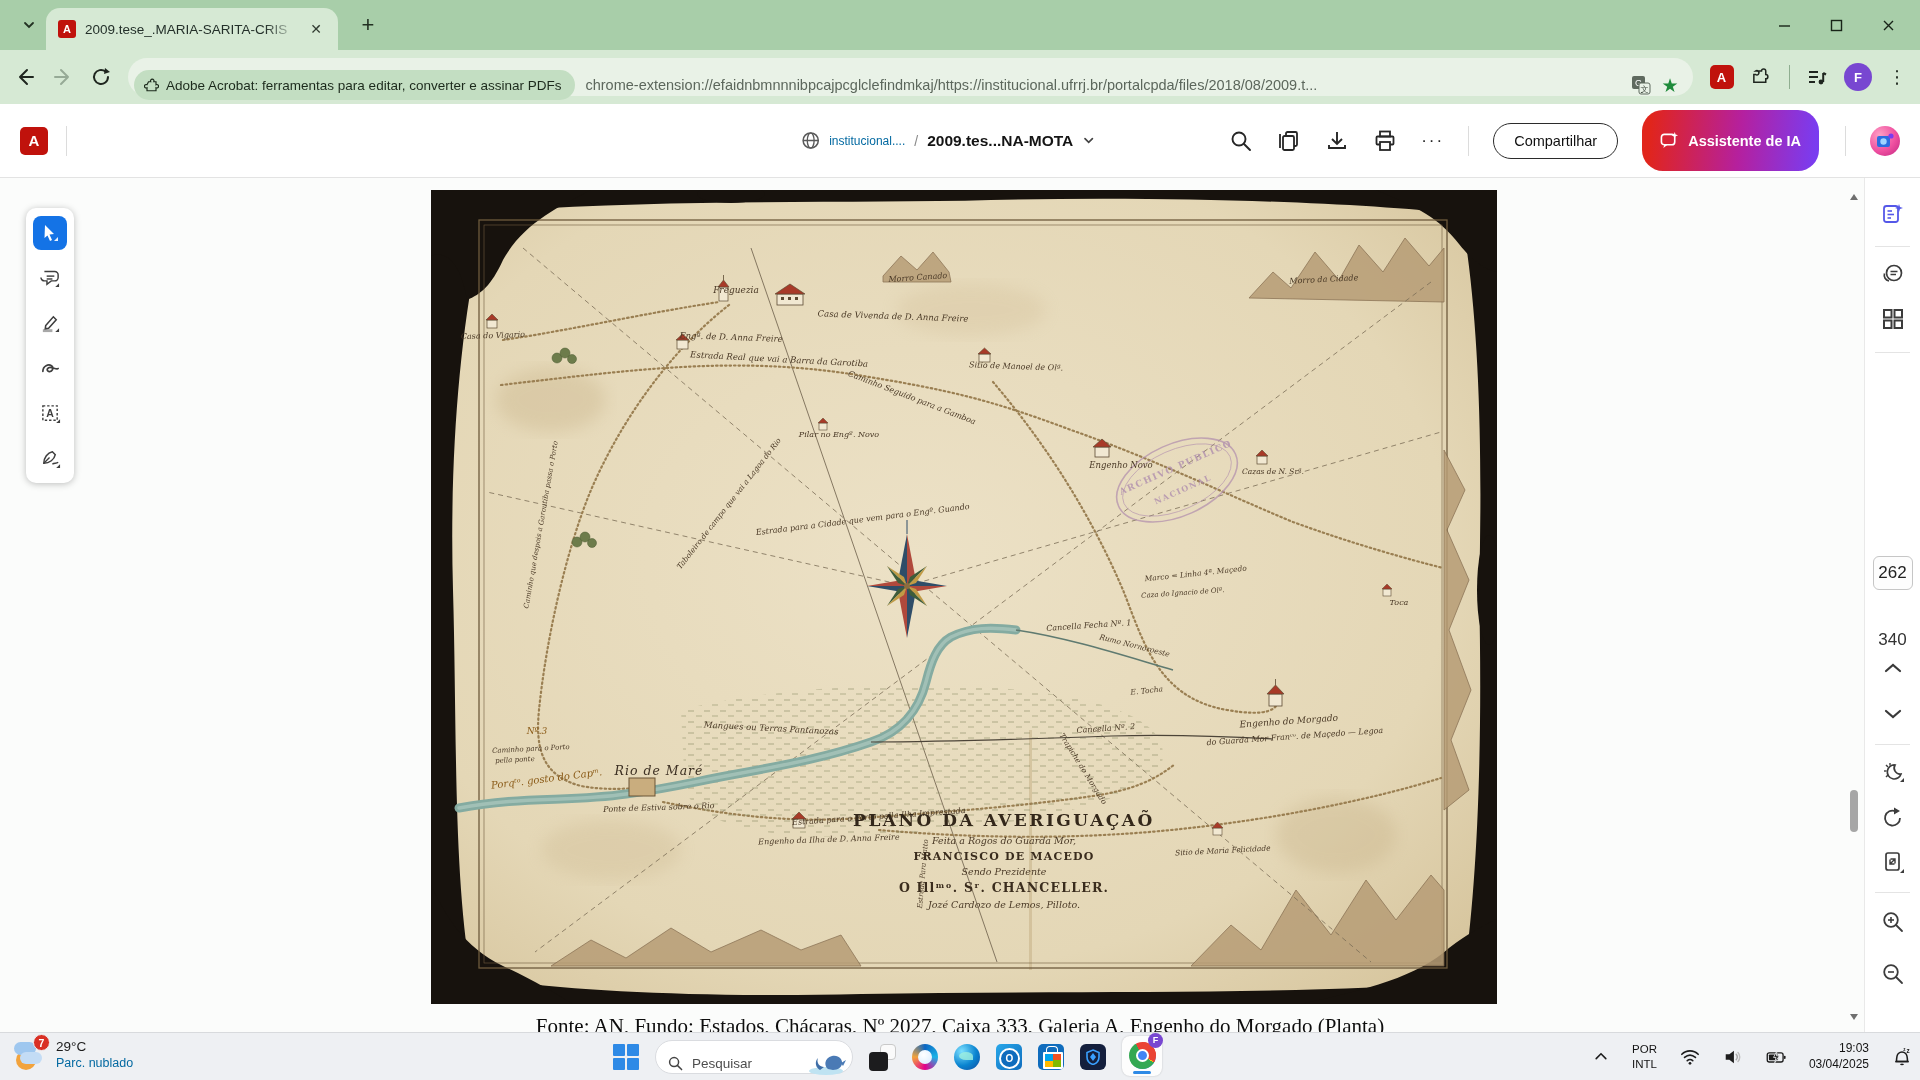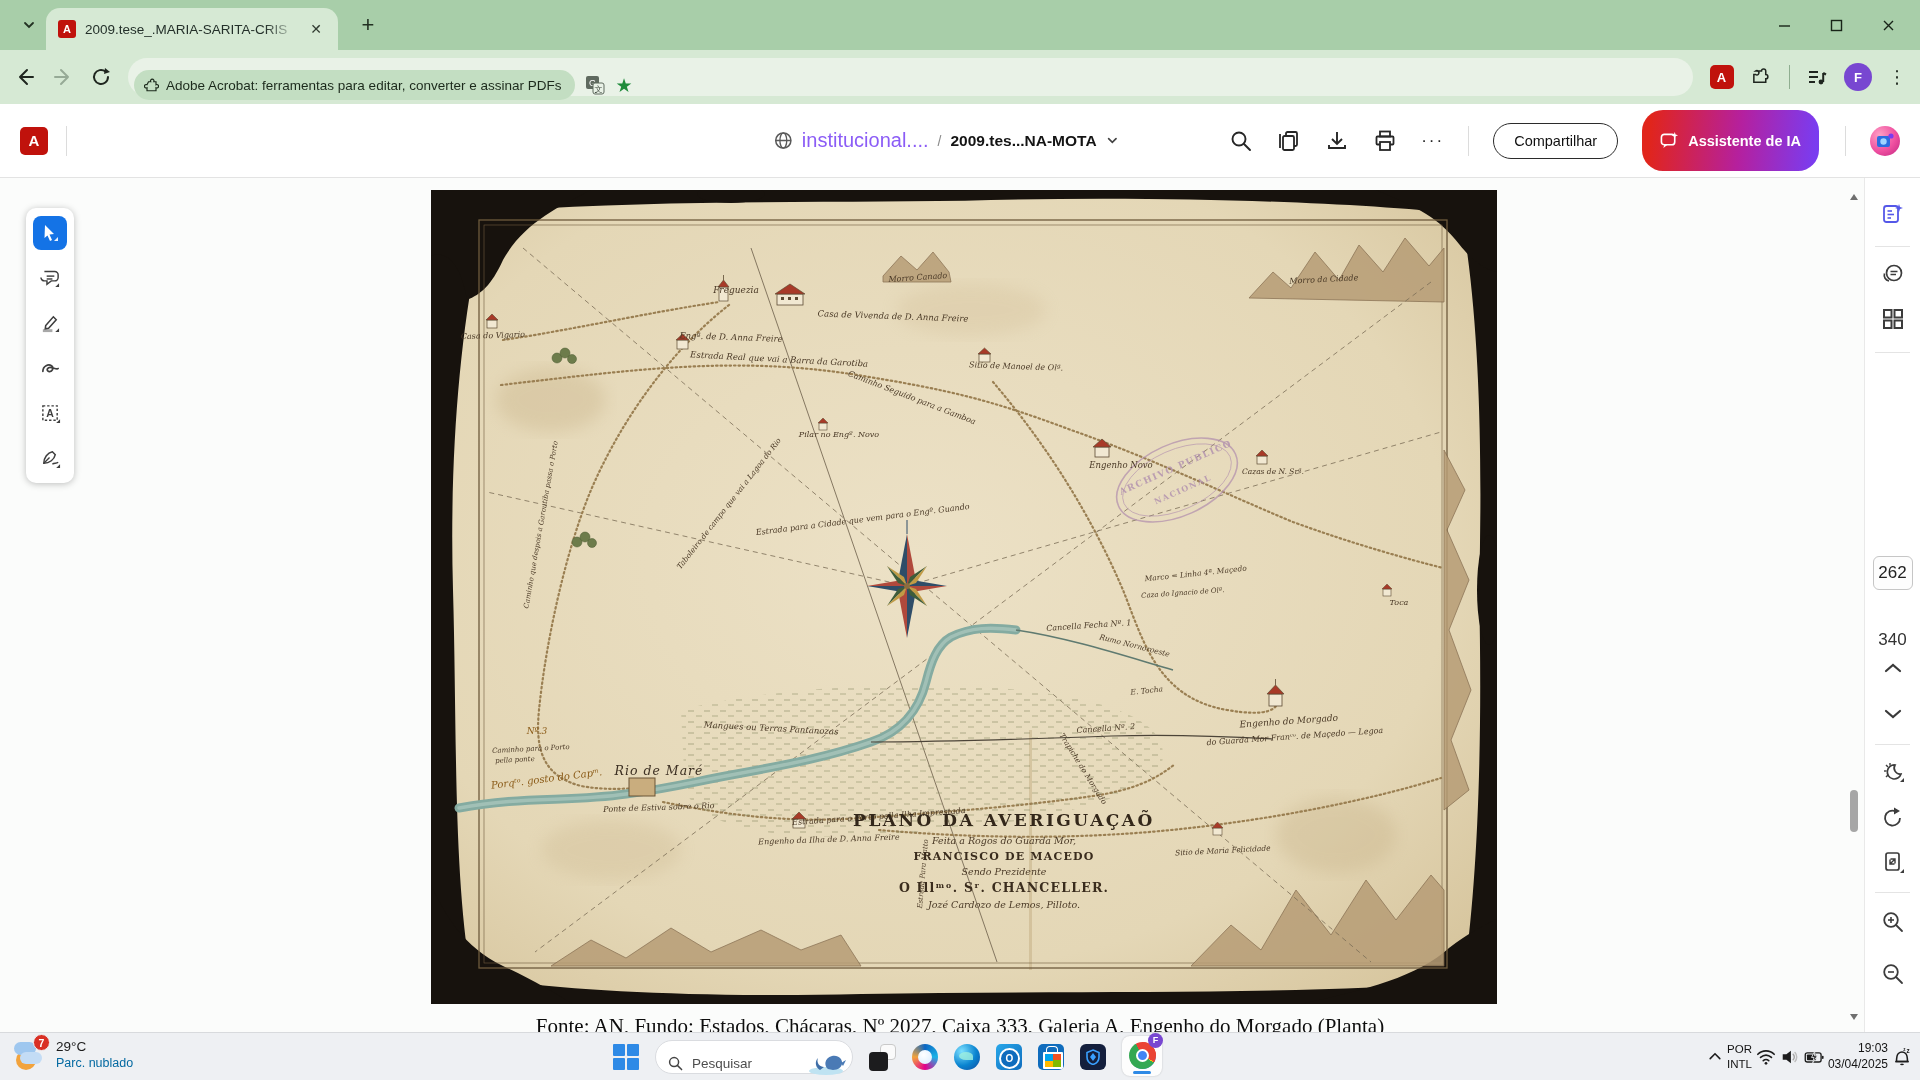--- a/index.html
+++ b/index.html
@@ -28,21 +28,21 @@
   .vdiv-g{width:1.5px;height:24px;background:#8fae90}
   #profile-f{width:28px;height:28px;border-radius:50%;background:#7847d1;color:#fff;font-size:13px;font-weight:bold;display:grid;place-items:center}
   #kebab{font-size:18px;color:#202a20;letter-spacing:0}
   
   #acrobar{position:absolute;top:104px;left:0;right:0;height:74px;background:#fff;border-bottom:1px solid #e3e3e3;display:flex;align-items:center;padding:0 20px}
   #acro-logo{width:28px;height:28px;border-radius:5px;background:#c0120c;color:#fff;display:grid;place-items:center;font-size:15px;font-weight:bold}
   .vdiv{width:1px;height:30px;background:#dcdcdc;margin:0 18px}
   #menus{display:flex;gap:36px}
   #menus span{font-size:15px;color:#2a2a2a;white-space:nowrap}
   #crumb{position:absolute;left:50%;transform:translateX(-54%);display:flex;align-items:center;gap:9px}
-  #crumb .site{font-size:20px;color:#8b5cf6}
+  #crumb .site{font-size:12px;color:#0369a1}
   #crumb .sep{font-size:14px;color:#8a8a8a}
   #crumb .doc{font-size:15.5px;color:#141414;font-weight:bold}
   #acro-right{margin-left:auto;display:flex;align-items:center;gap:24px}
   .hico{width:24px;height:24px;color:#262626}
   #more-dots{font-size:17px;color:#262626;letter-spacing:2px}
   #share-btn{border:1.5px solid #2b2b2b;border-radius:20px;padding:9px 20px;font-size:14.5px;color:#111;background:#fff;white-space:nowrap}
   #ai-btn{border-radius:21px;padding:21px 18px;font-size:14.5px;color:#fff;font-weight:bold;display:flex;align-items:center;gap:9px;background:linear-gradient(95deg,#e1251b 5%,#b5209e 55%,#7a3cf0 97%);white-space:nowrap}
   #acro-avatar{width:30px;height:30px;border-radius:50%;background:radial-gradient(circle at 32% 30%,#ff9fc4,#ef4fa0 55%,#c02580);position:relative;overflow:hidden}
   #acro-avatar svg{position:absolute;left:6px;top:7px}
   
@@ -90,21 +90,21 @@
   .storei{width:26px;height:26px;border-radius:5px;background:#0f6cbd;position:relative}
   .storei::before{content:"";position:absolute;left:8px;top:2px;width:10px;height:6px;border:1.5px solid #fff;border-bottom:none;border-radius:4px 4px 0 0}
   .storei::after{content:"";position:absolute;left:5px;top:8px;width:16px;height:13px;background:conic-gradient(#f25022 90deg,#7fba00 90deg 180deg,#ffb900 180deg 270deg,#00a4ef 270deg);border:2px solid #0f6cbd;outline:2px solid #fff;outline-offset:-2px;border-radius:1px}
   .shieldi{width:26px;height:26px;border-radius:6px;background:#141f3d;display:grid;place-items:center}
   #chrome-task{width:40px;height:40px;margin-top:-3px;background:#fdfdfd;border-radius:8px;display:grid;place-items:center;position:relative;box-shadow:0 0 2px rgba(0,0,0,.2)}
   .chromei{width:27px;height:27px;border-radius:50%;background:conic-gradient(from -30deg,#ea4335 120deg,#4285f4 120deg 240deg,#34a853 240deg);position:relative}
   .chromei::before{content:"";position:absolute;inset:0;border-radius:50%;background:conic-gradient(#ea4335 0 33%,#fbbc05 0 34%,#34a853 0 66%,transparent 0)}
   .chromei::after{content:"";position:absolute;inset:7px;border-radius:50%;background:#4285f4;border:2.5px solid #fff}
   #chrome-badge{position:absolute;right:-1px;top:-3px;width:15px;height:15px;border-radius:50%;background:#7847d1;color:#fff;font-size:9px;font-weight:bold;display:grid;place-items:center}
   #chrome-underline{position:absolute;bottom:2px;left:11px;width:18px;height:3px;border-radius:2px;background:#2e8ae6}
-  #tray{position:absolute;right:8px;top:0;height:48px;display:flex;align-items:center;gap:4px}
+  #tray{position:absolute;right:8px;top:0;height:48px;display:flex;align-items:center;gap:23px}
   #lang{font-size:11.5px;color:#141414;line-height:1.3;text-align:center}
   #clock{font-size:12px;color:#141414;line-height:1.3;text-align:right}
   .trayico{width:20px;height:20px;color:#1d1d1d}
   
   .mlbl{fill:#4a3926;font-family:"DejaVu Serif",serif;font-style:italic;text-anchor:middle}
   .t1{font-style:normal;font-weight:bold;letter-spacing:2.5px;fill:#33271a}
   .t3{font-style:normal;font-weight:bold;letter-spacing:1.2px;fill:#3a2c1d}
   .ink{fill:#8a5a16}
   .big{letter-spacing:1px;fill:#3d3023}
   .stamp{fill:#b08fae;opacity:.8;font-style:normal;letter-spacing:1.5px;font-weight:bold}
@@ -154,20 +154,21 @@
       <path d="M18 11 A7 7 0 1 1 15.5 5.6" fill="none" stroke="#1f261f" stroke-width="2" stroke-linecap="round"></path>
       <polygon points="15,2 20,6 14,8" fill="#1f261f"></polygon>
     </svg>
   <div id="omnibox">
     <div id="ext-chip">
       <svg width="15" height="15" viewBox="0 0 20 20">
           <path d="M6 5 h3 a2.3 2.3 0 1 1 4 0 h3 v4 a2.3 2.3 0 1 1 0 4 v4 h-12 v-4 a2.3 2.3 0 1 1 0 -4 z" fill="none" stroke="#1c2a1c" stroke-width="1.6"></path>
         </svg>
       <span>Adobe Acrobat: ferramentas para editar, converter e assinar PDFs</span>
     </div>
+    <div id="url">chrome-extension://efaidnbmnnnibpcajpcglclefindmkaj/https://institucional.ufrrj.br/portalcpda/files/2018/08/2009.t...</div>
     <svg width="20" height="20" viewBox="0 0 20 20">
         <rect x="1" y="1" width="13" height="13" rx="2" fill="#5f6a5f"></rect>
         <text x="7.5" y="11" font-size="9" fill="#fff" text-anchor="middle">G</text>
         <rect x="8" y="8" width="11" height="11" rx="2" fill="#e9f2e7" stroke="#5f6a5f"></rect>
         <text x="13.5" y="17" font-size="8" fill="#3c463c" text-anchor="middle">文</text>
       </svg>
     <div id="star">★</div>
   </div>
   <div class="rightico">
       <div class="adobe-sq">A</div>

